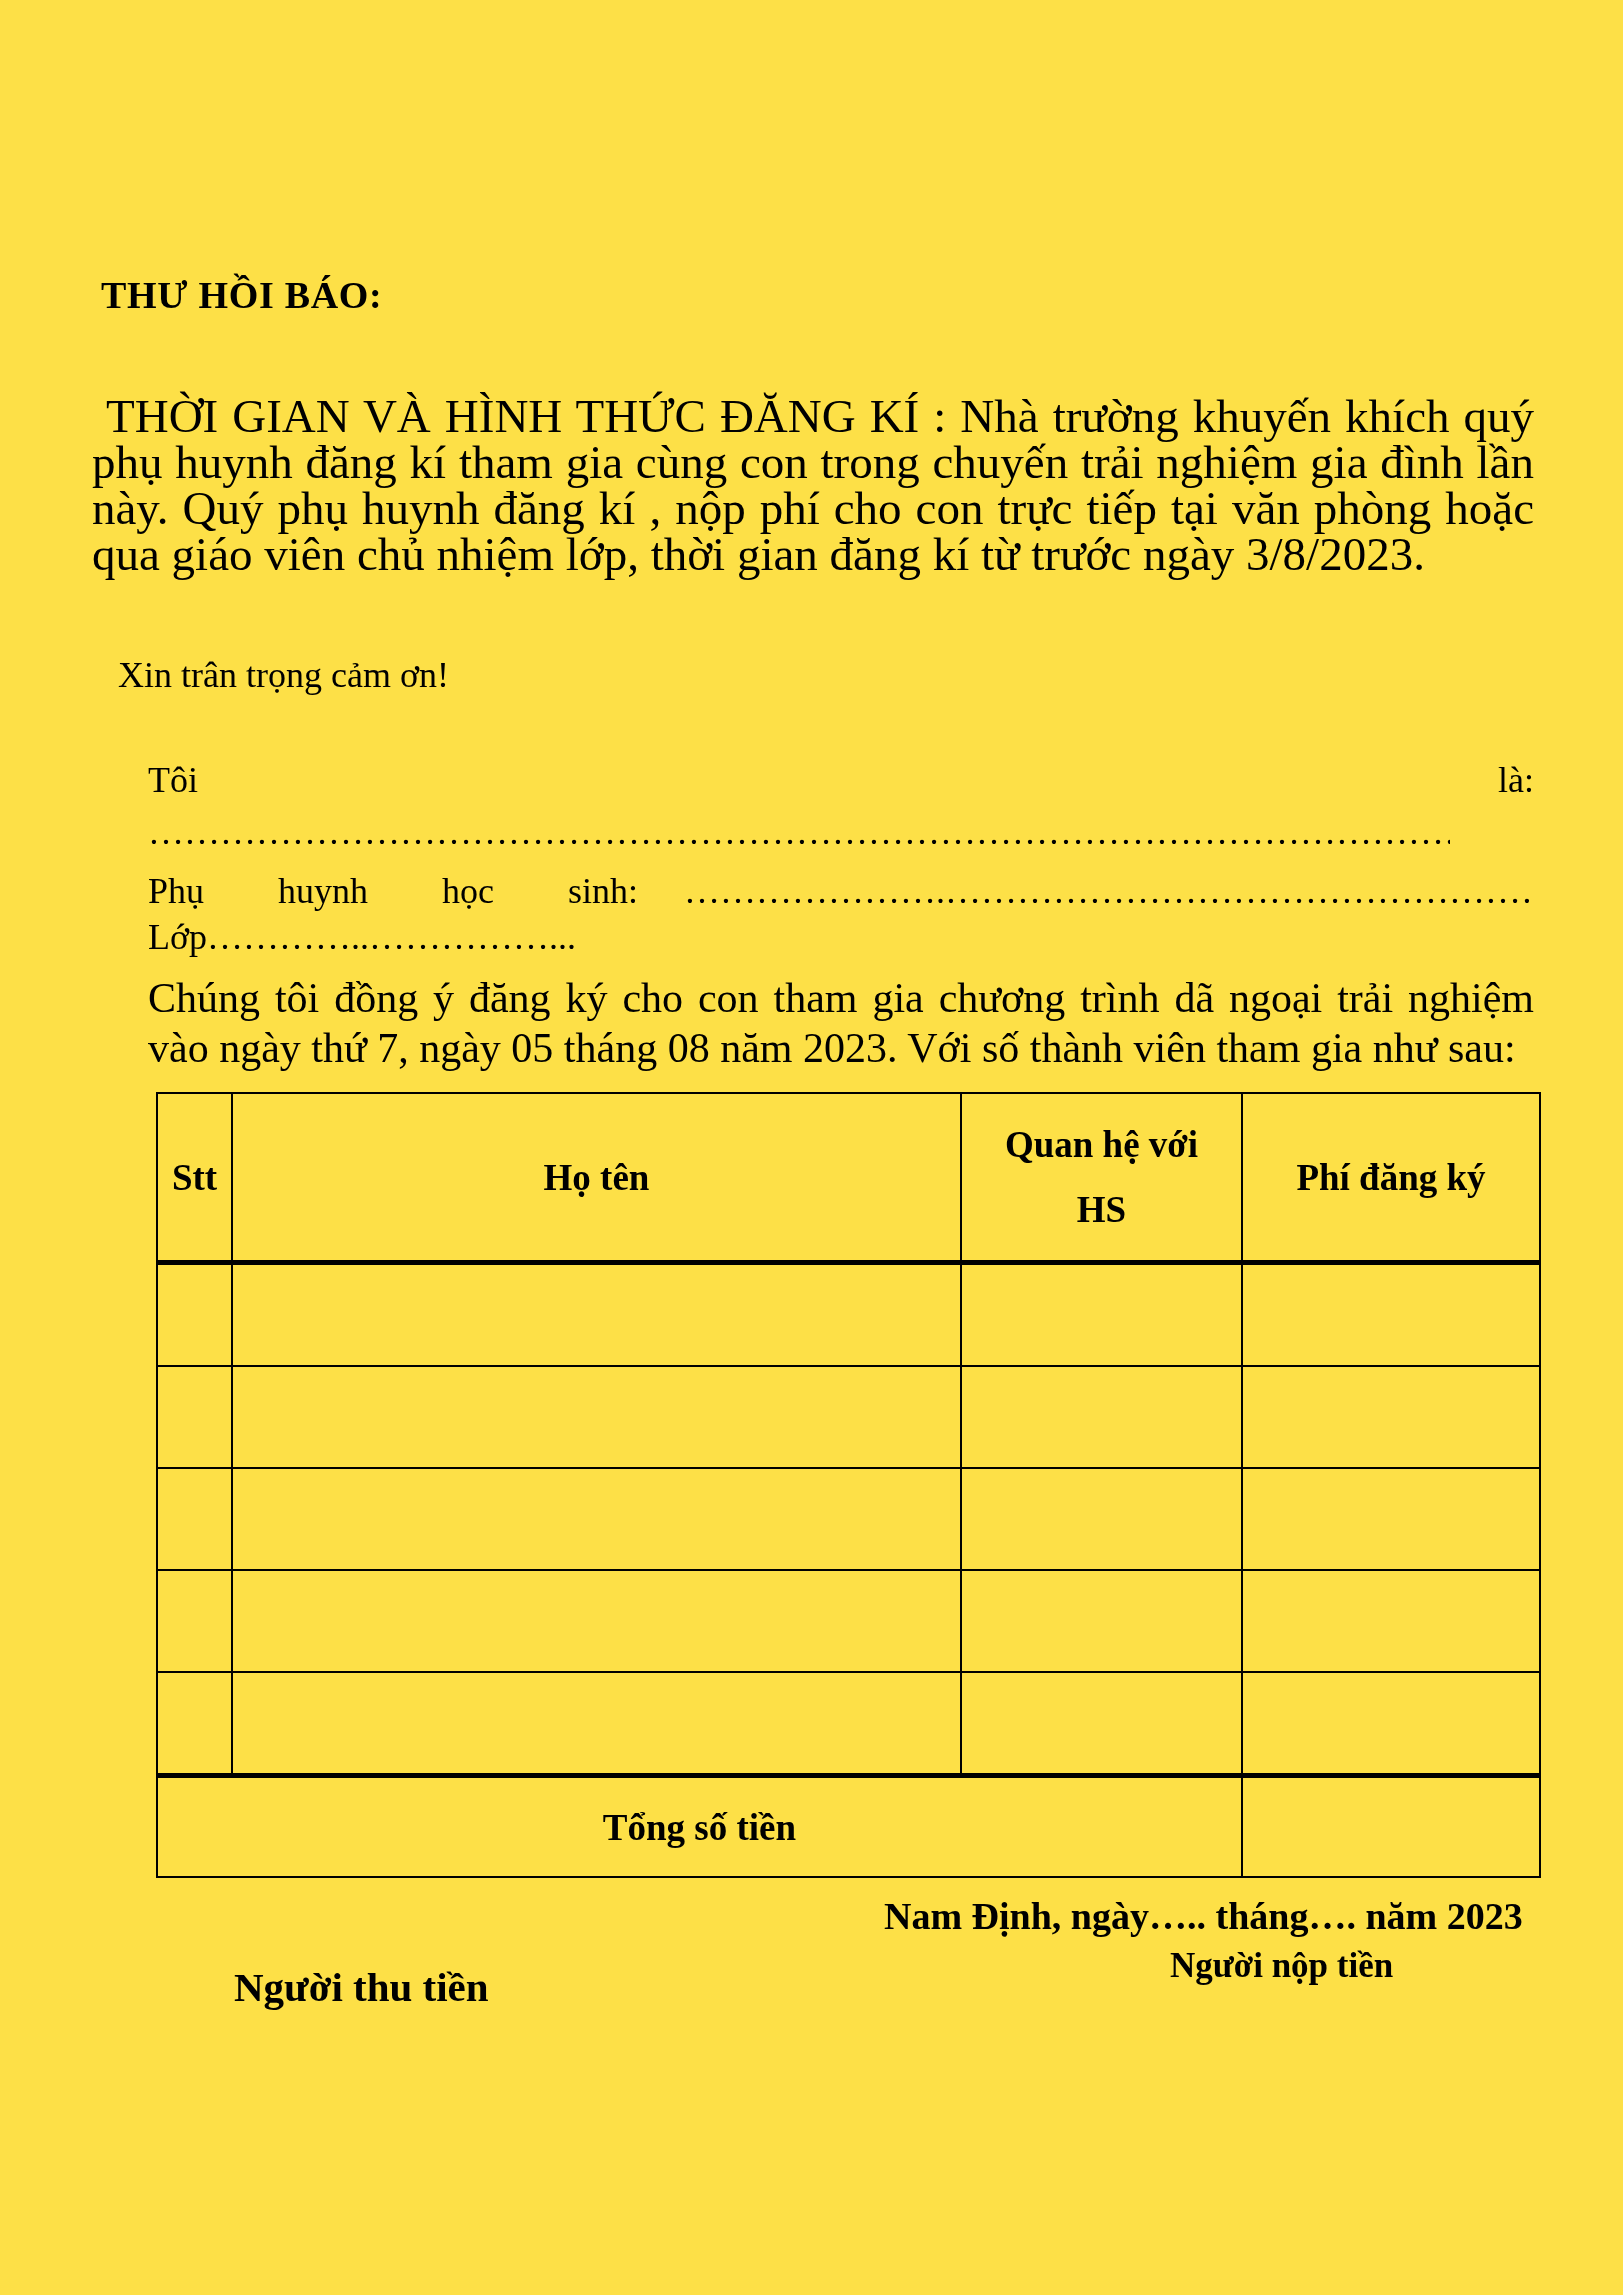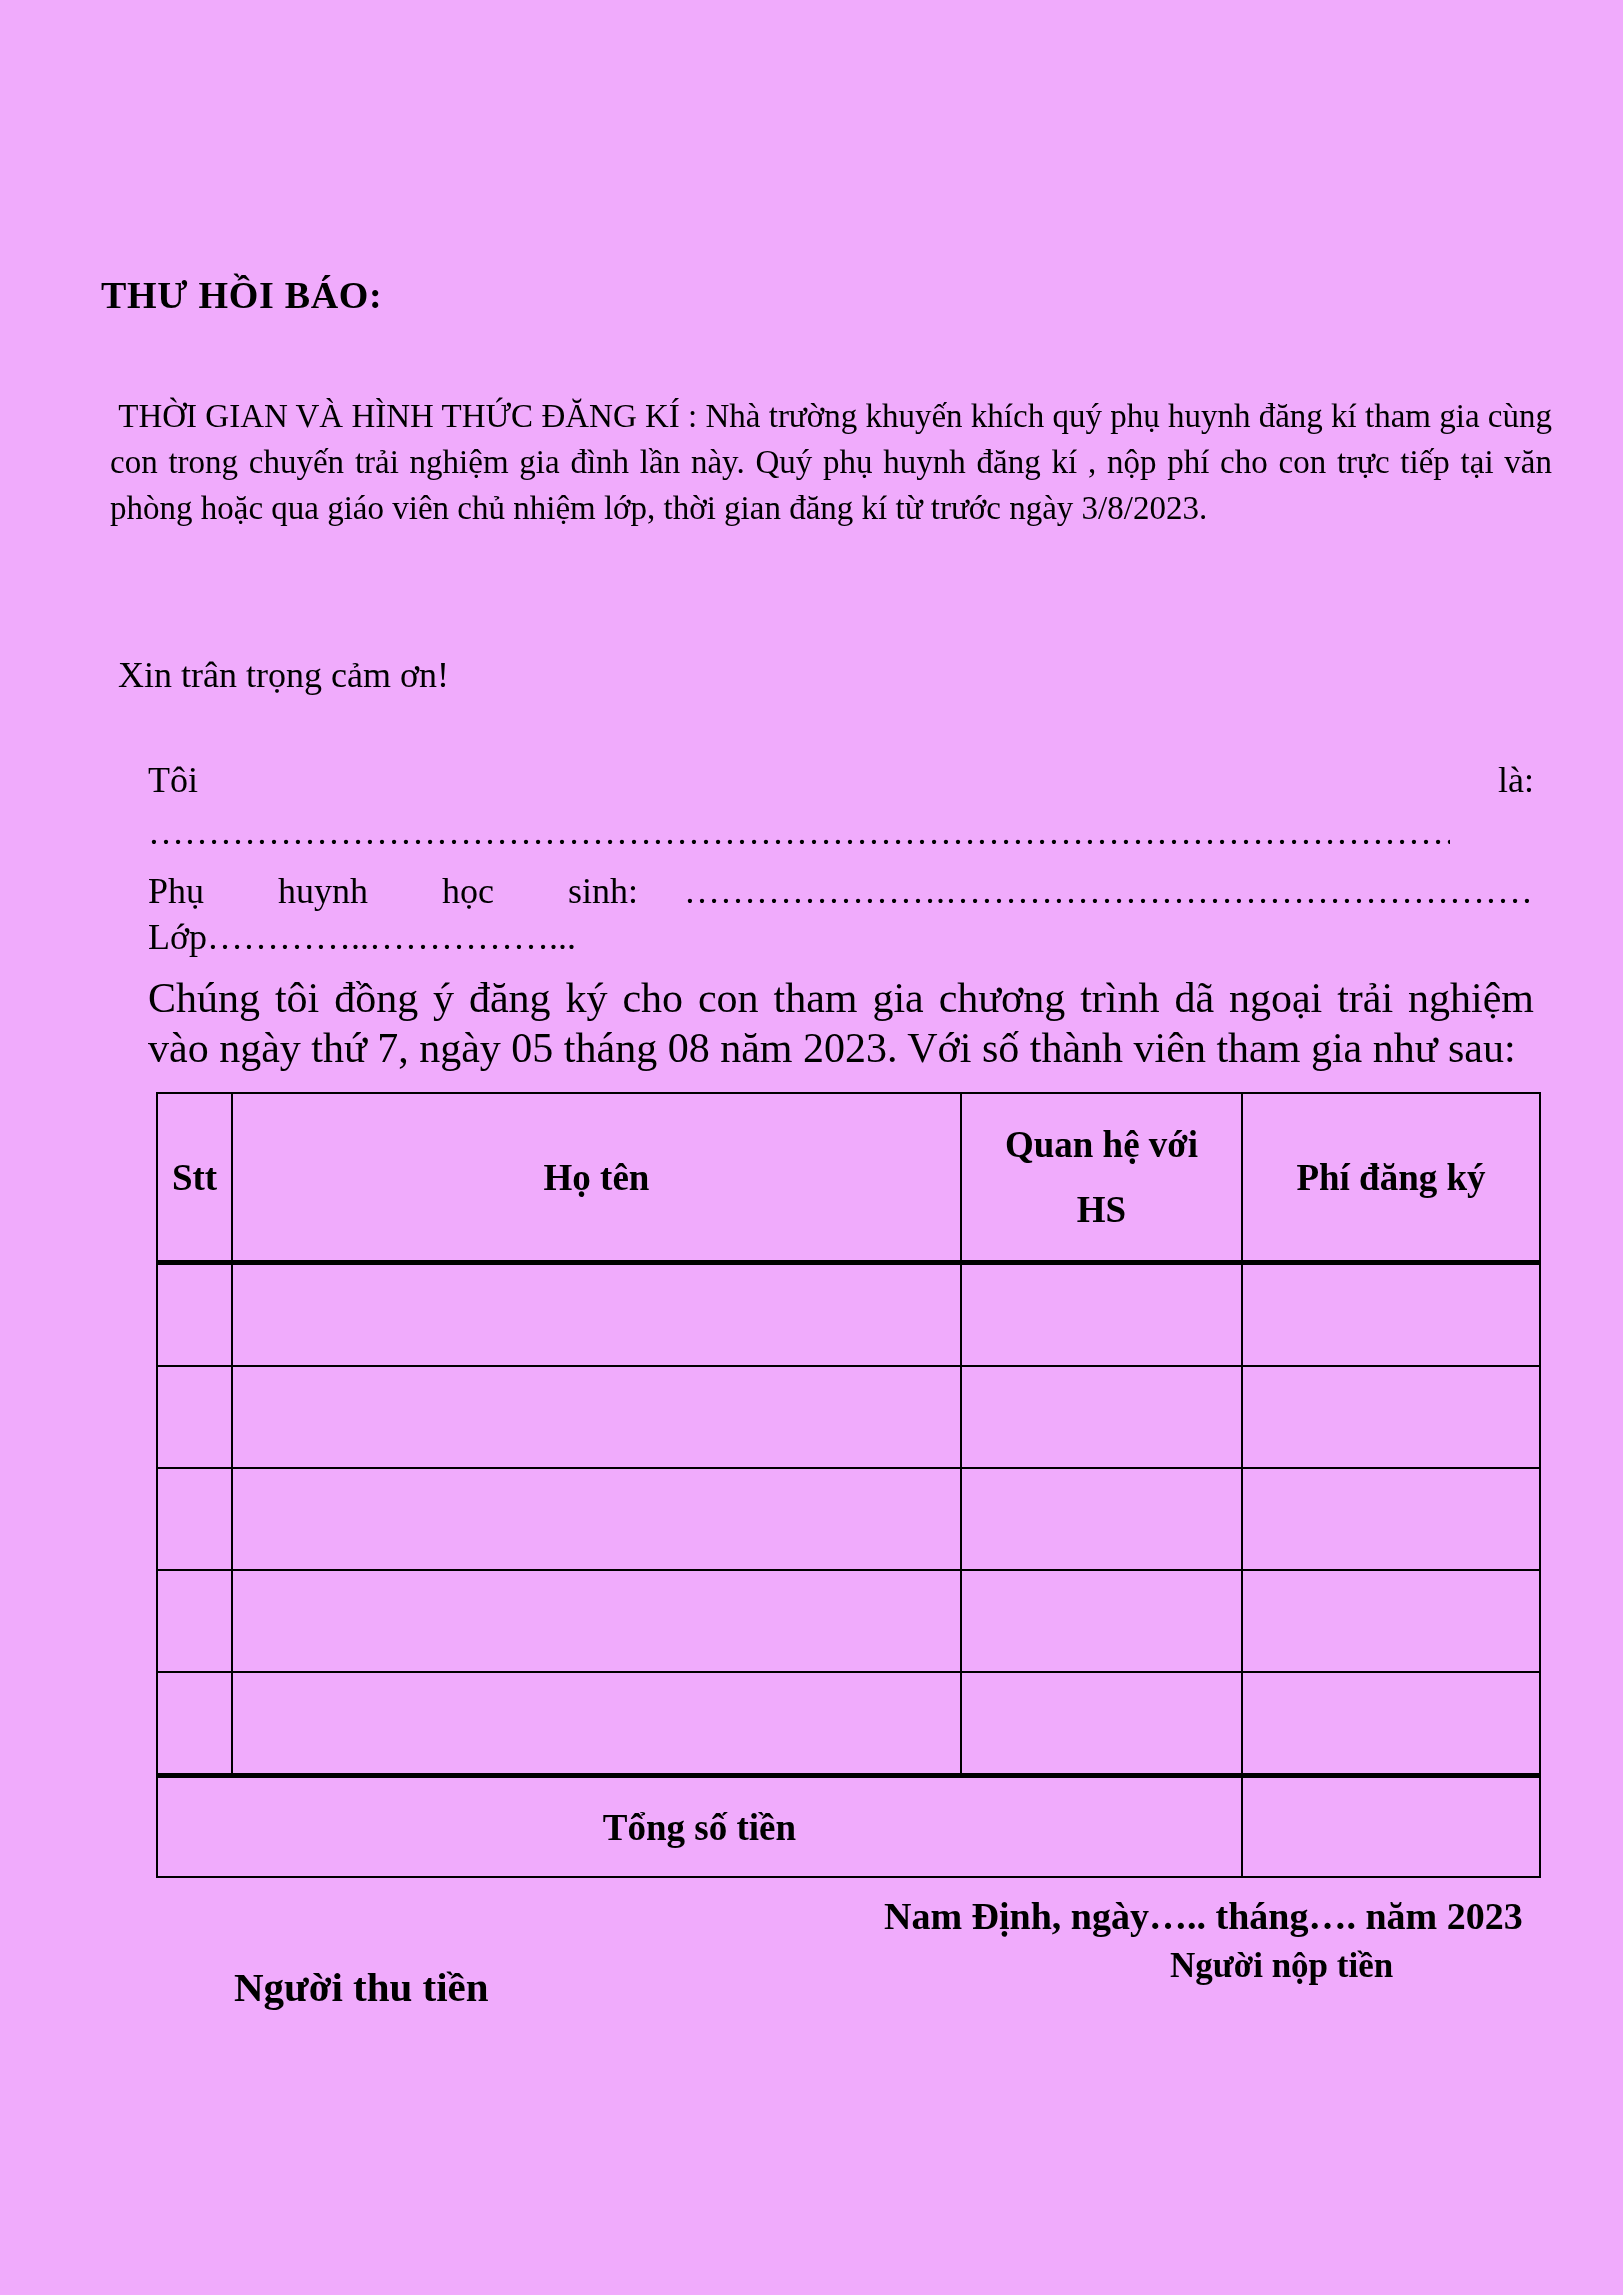--- a/index.html
+++ b/index.html
@@ -1,34 +1,33 @@
 <!DOCTYPE html>
 <html lang="vi" style="font-size:10.5px"><head>
 <meta charset="utf-8">
 <style>
   html,body{margin:0;padding:0;background:#888;}
   .page{
     position:relative;
     width:1623px;height:2295px;
-    background:#f0abfc;
+    background:#fde047;
     font-family:"Liberation Serif","DejaVu Serif",serif;
     color:#000;
     overflow:hidden;
   }
   .abs{position:absolute;}
   .doc-title{
     left:101px;top:273px;
     font-size:38px;font-weight:bold;
     letter-spacing:0.7px;
   }
   .intro{
     left:92px;top:393px;width:1442px;
-    font-size:33px;line-height:46px;
+    font-size:47px;line-height:46px;
     text-align:justify;
-    margin-left:18px;
   }
   .thanks{left:118px;top:654px;font-size:36px;}
   .salutation{left:148px;top:708px;font-size:36px;}
   .toi-line{
     left:148px;top:759px;width:1386px;
     font-size:36px;
     display:flex;justify-content:space-between;
   }
   .dots-line{
     left:148px;top:811px;width:1302px;

